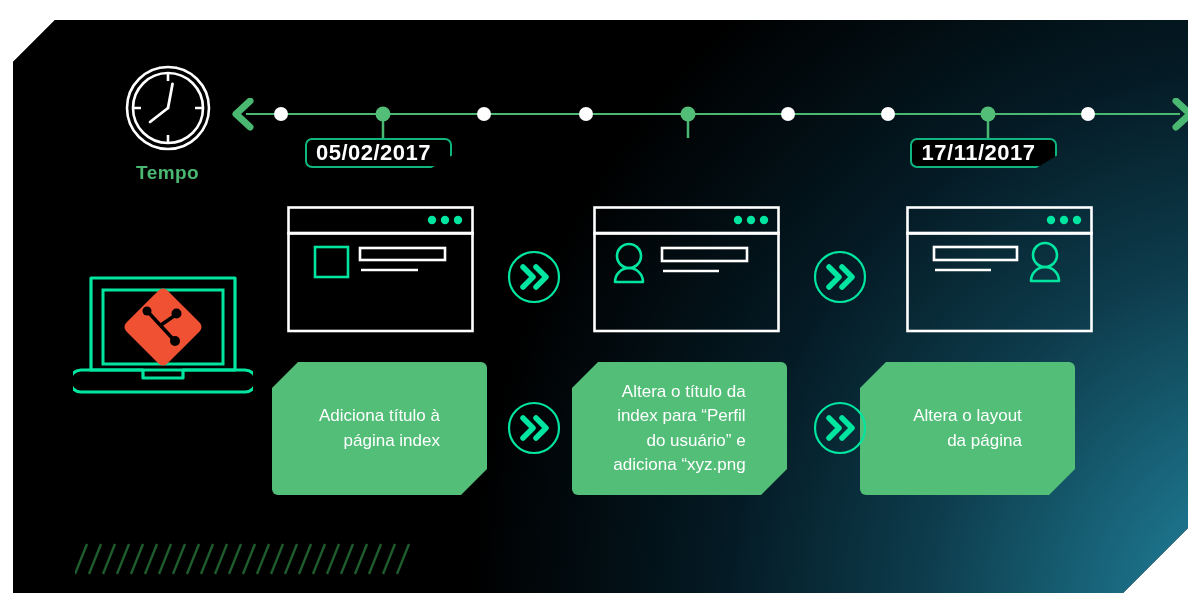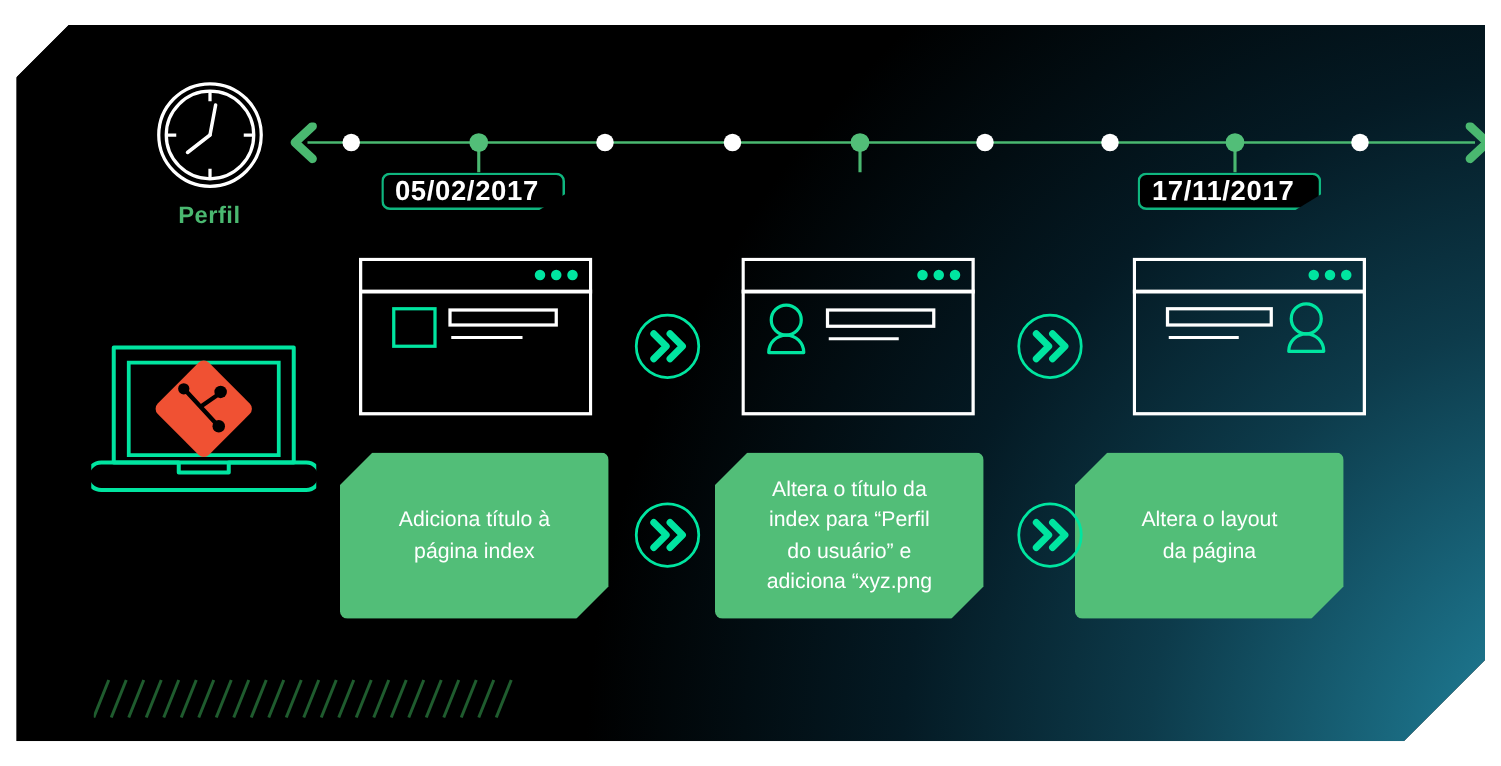--- a/index.html
+++ b/index.html
@@ -115,21 +115,21 @@
        26px 0, 100% 0, 100% 107px, 189px 100%, 0 100%, 0 26px);
     display: flex;
     align-items: center;
     justify-content: center;
     padding: 6px 14px;
   }
   .card-text {
     color: #ffffff;
     font-size: 17px;
     line-height: 1.42;
-    text-align: center;
+    text-align: right;
     white-space: pre-line;
   }
 
   
   .chev { position: absolute; }
 
   
   #stripes { position: absolute; left: 62px; top: 520px; }
 
   
@@ -148,21 +148,21 @@
     <svg id="clock-icon" width="86" height="86" viewBox="0 0 86 86">
       <circle cx="43" cy="43" r="41" fill="none" stroke="#ffffff" stroke-width="2.6"></circle>
       <circle cx="43" cy="43" r="35" fill="none" stroke="#ffffff" stroke-width="2.6"></circle>
       <line x1="43" y1="8.5" x2="43" y2="16" stroke="#ffffff" stroke-width="2.6"></line>
       <line x1="43" y1="70" x2="43" y2="77.5" stroke="#ffffff" stroke-width="2.6"></line>
       <line x1="8.5" y1="43" x2="16" y2="43" stroke="#ffffff" stroke-width="2.6"></line>
       <line x1="70" y1="43" x2="77.5" y2="43" stroke="#ffffff" stroke-width="2.6"></line>
       <line x1="43" y1="43" x2="47.5" y2="19" stroke="#ffffff" stroke-width="2.8" stroke-linecap="round"></line>
       <line x1="43" y1="43" x2="25" y2="57" stroke="#ffffff" stroke-width="2.8" stroke-linecap="round"></line>
     </svg>
-    <span id="tempo-label">Perfil</span>
+    <span id="tempo-label">Tempo</span>
   </div>
 
   <div id="timeline">
     <svg id="timeline-axis" width="970" height="40" viewBox="0 0 970 40">
 
       <line x1="18" y1="16" x2="952" y2="16" stroke="#4ab870" stroke-width="2"></line>
 
       <polyline points="22,3 8,16 22,29" fill="none" stroke="#4ab870" stroke-width="7" stroke-linecap="round" stroke-linejoin="round"></polyline>
 
       <polyline points="948,3 962,16 948,29" fill="none" stroke="#4ab870" stroke-width="7" stroke-linecap="round" stroke-linejoin="round"></polyline>

